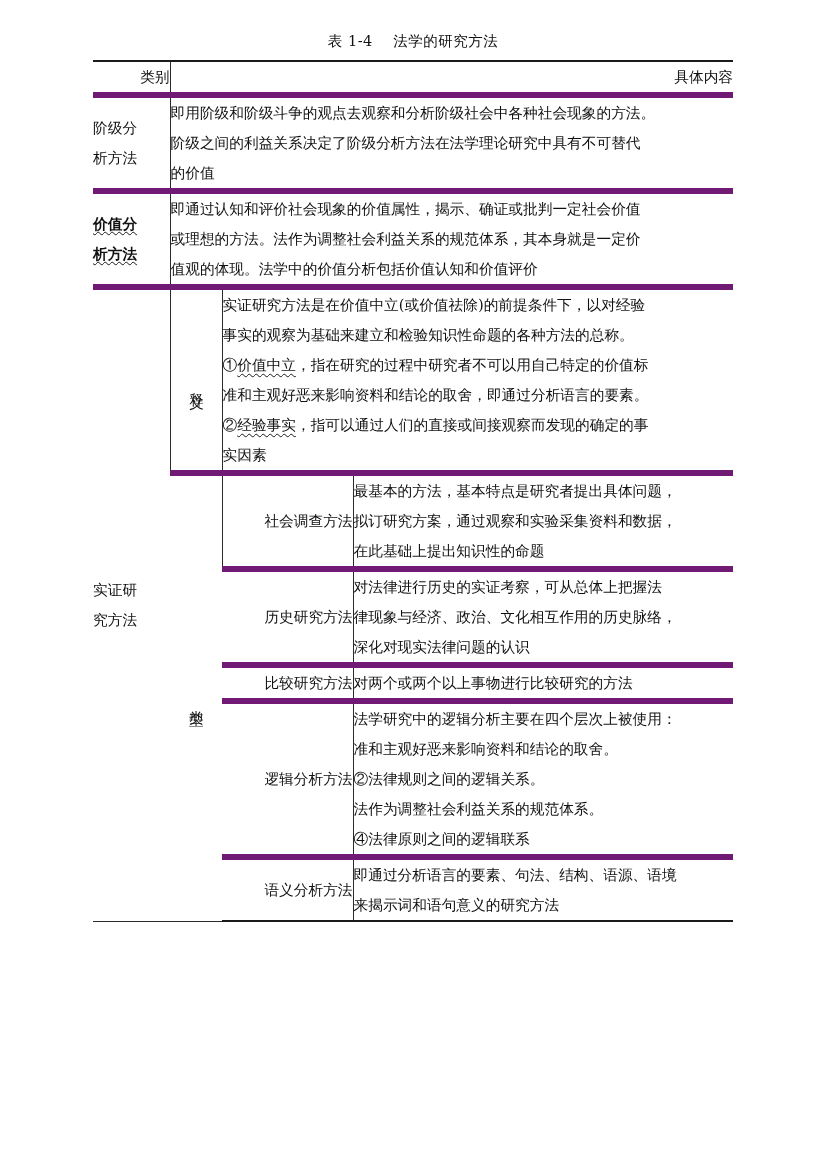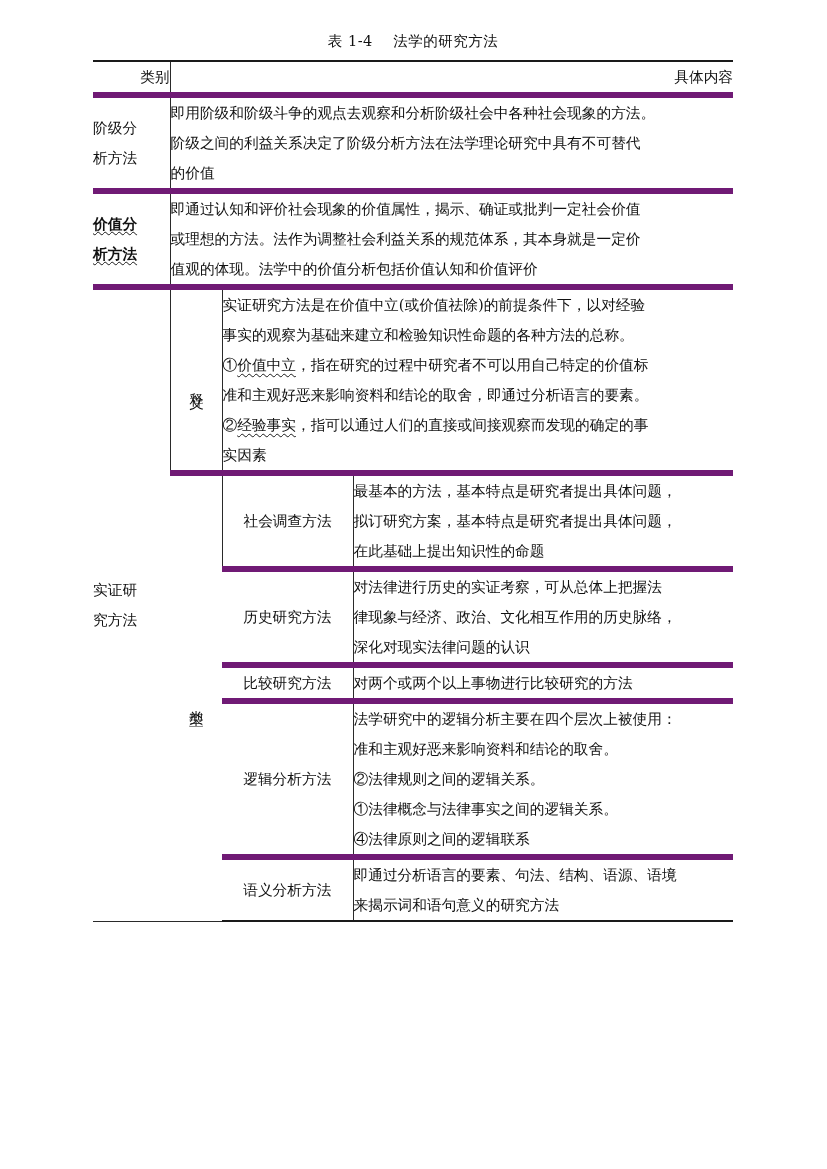--- a/index.html
+++ b/index.html
@@ -69,21 +69,21 @@
     text-align: right;
   }
   table.mtbl tr.last-row > td {
     border-bottom: 2.2px solid #1a1a1a;
   }
 
   .cell-pad {
     padding: 7px 9px 9px 10px;
   }
   .cell-center {
-    text-align: center;
+    text-align: right;
   }
   .cell-head {
     text-align: center;
     padding: 6px 0 7px 0;
   }
 
   .lbl {
     text-align: left;
     padding: 6px 4px 8px 4px;
     line-height: 30px;
@@ -205,21 +205,21 @@
           </td>
         </tr>
 
         <tr>
           <td class="vlabel" rowspan="5">
             <span class="vtxt">类型</span>
           </td>
           <td class="cell-center">社会调查方法</td>
           <td class="cell-pad">
             <span class="line">最基本的方法，基本特点是研究者提出具体问题，</span>
-            <span class="line">拟订研究方案，基本特点是研究者提出具体问题，</span>
+            <span class="line">拟订研究方案，通过观察和实验采集资料和数据，</span>
             <span class="line">在此基础上提出知识性的命题</span>
           </td>
         </tr>
 
         <tr>
           <td class="cell-center">历史研究方法</td>
           <td class="cell-pad">
             <span class="line">对法律进行历史的实证考察，可从总体上把握法</span>
             <span class="line">律现象与经济、政治、文化相互作用的历史脉络，</span>
             <span class="line">深化对现实法律问题的认识</span>
@@ -232,21 +232,21 @@
             <span class="line">对两个或两个以上事物进行比较研究的方法</span>
           </td>
         </tr>
 
         <tr>
           <td class="cell-center">逻辑分析方法</td>
           <td class="cell-pad">
             <span class="line">法学研究中的逻辑分析主要在四个层次上被使用：</span>
             <span class="line">准和主观好恶来影响资料和结论的取舍。</span>
             <span class="line">②法律规则之间的逻辑关系。</span>
-            <span class="line">①法律概念与法律事实之间的逻辑关系。</span>
+            <span class="line">法作为调整社会利益关系的规范体系。</span>
             <span class="line">④法律原则之间的逻辑联系</span>
           </td>
         </tr>
 
         <tr class="last-row">
           <td class="cell-center">语义分析方法</td>
           <td class="cell-pad">
             <span class="line">即通过分析语言的要素、句法、结构、语源、语境</span>
             <span class="line">来揭示词和语句意义的研究方法</span>
           </td>

